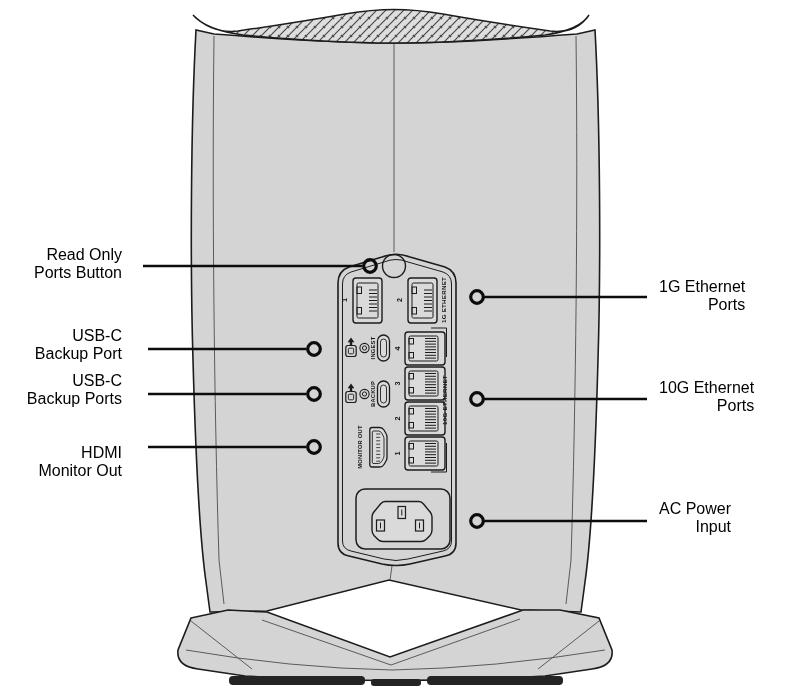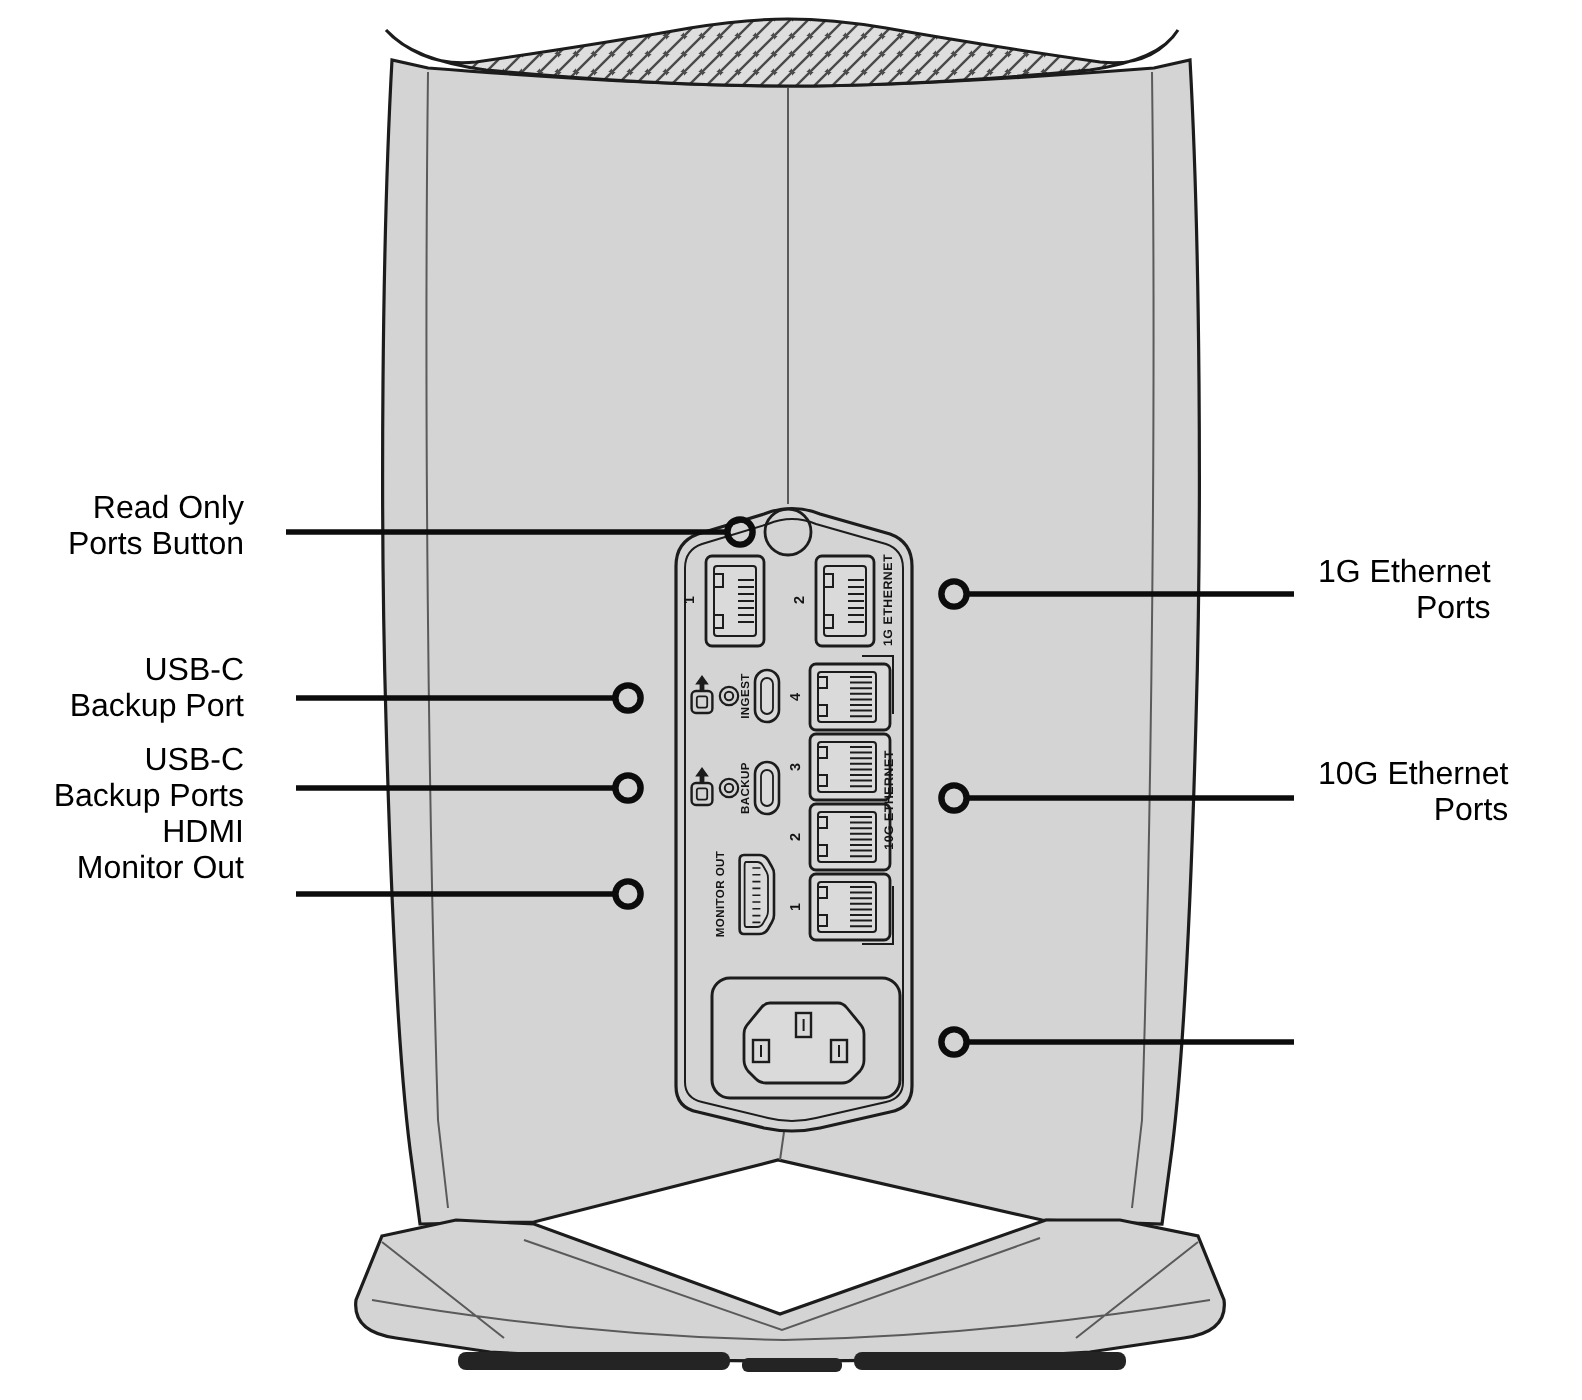--- a/index.html
+++ b/index.html
@@ -184,27 +184,31 @@
   <span>Ports Button</span>
 </div>
 <div class="lbl left" style="right:669px;top:327px">
   <span>USB-C</span>
   <span>Backup Port</span>
 </div>
 <div class="lbl left" style="right:669px;top:372px">
   <span>USB-C</span>
   <span>Backup Ports</span>
 </div>
-<div class="lbl left" style="right:669px;top:408px">
+<div class="lbl left" style="right:669px;top:444px">
   <span>HDMI</span>
   <span>Monitor Out</span>
 </div>
 
 <div class="lbl" style="left:659px;top:278px">
   <span>1G Ethernet</span>
   <span>Ports</span>
 </div>
 <div class="lbl" style="left:659px;top:379px">
   <span>10G Ethernet</span>
   <span>Ports</span>
 </div>
+<div class="lbl" style="left:659px;top:500px">
+  <span>AC Power</span>
+  <span>Input</span>
+</div>
 
 </div>
 
 </body></html>

